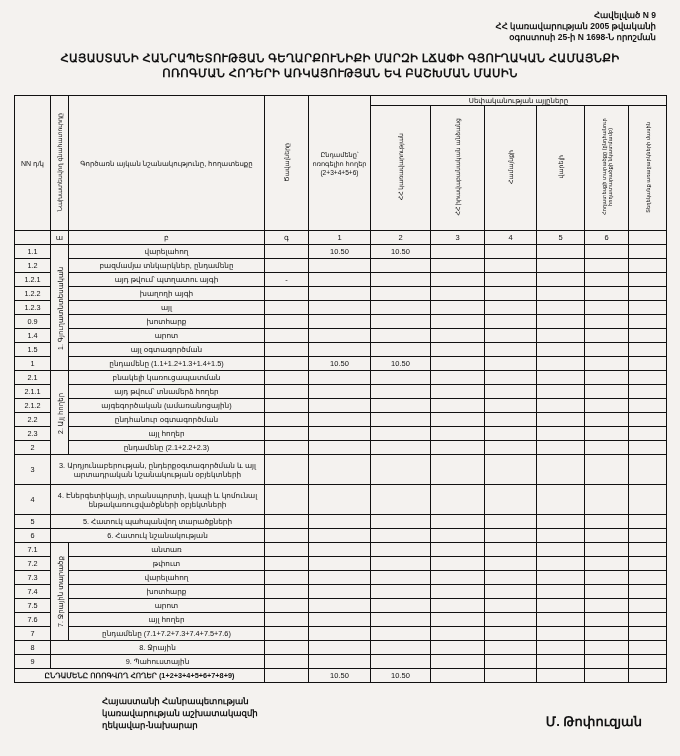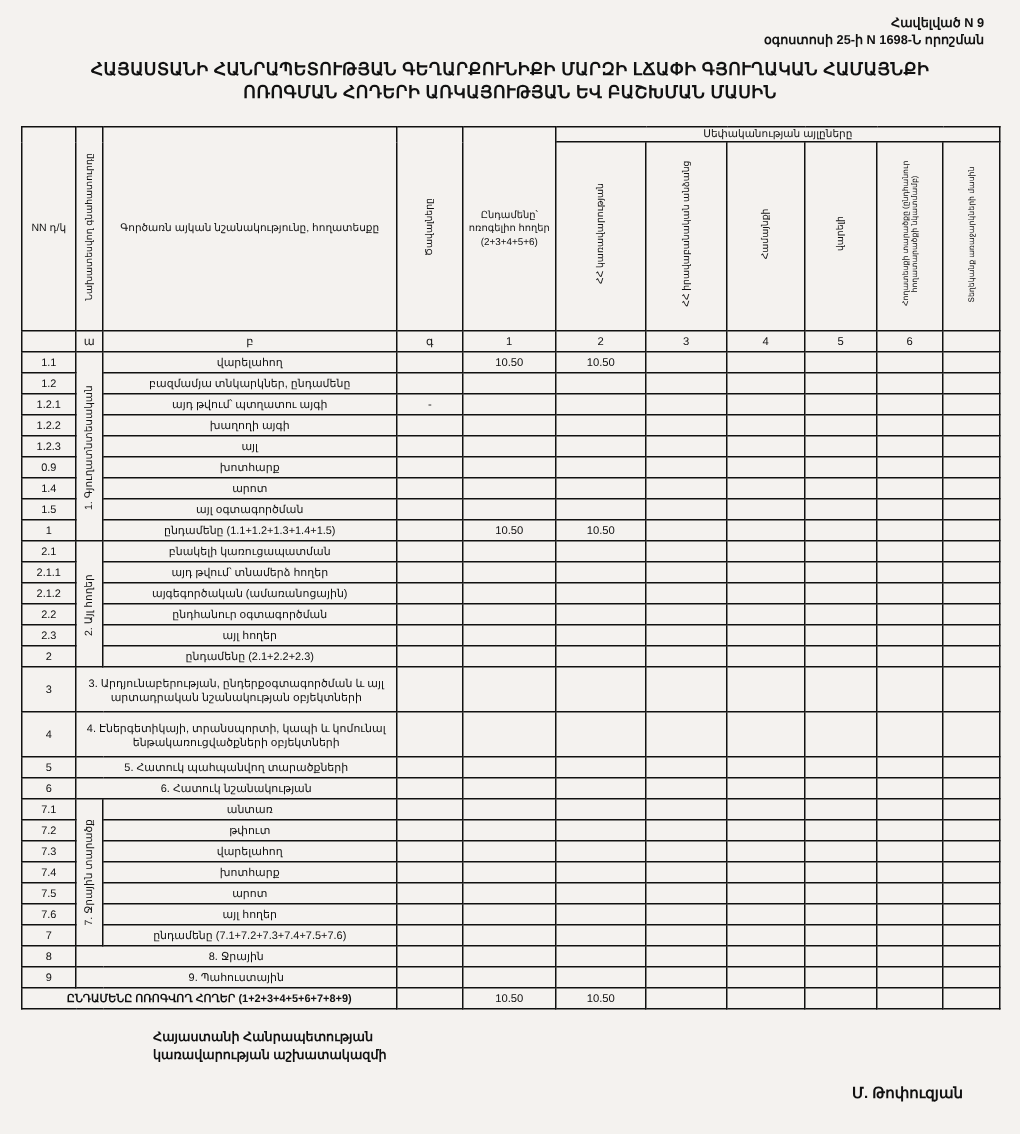--- a/index.html
+++ b/index.html
@@ -73,30 +73,31 @@
   }
   .bold{font-weight:bold;}
   .foot{
     margin-top:12px;
     font-size:8.5px;
     font-weight:bold;
     line-height:12px;
     padding-left:88px;
     position:relative;
   }
-  .signer{position:absolute;right:24px;bottom:0;font-weight:bold;font-size:10px;}
+  .signer{position:absolute;right:24px;bottom:16px;font-weight:bold;font-size:13px;}
   .footwrap{position:relative;height:50px;}
 </style>
 </head>
 <body>
 
 <div class="page">
 
   <div class="hdr">
     <div>Հավելված N 9</div>
+    <div>ՀՀ կառավարության 2005 թվականի</div>
     <div>օգոստոսի 25-ի N 1698-Ն որոշման</div>
   </div>
 
   <div class="title">
     <div>ՀԱՅԱՍՏԱՆԻ ՀԱՆՐԱՊԵՏՈՒԹՅԱՆ ԳԵՂԱՐՔՈՒՆԻՔԻ ՄԱՐԶԻ ԼՃԱՓԻ ԳՅՈՒՂԱԿԱՆ ՀԱՄԱՅՆՔԻ</div>
     <div>ՈՌՈԳՄԱՆ ՀՈԴԵՐԻ ԱՌԿԱՅՈՒԹՅԱՆ ԵՎ ԲԱՇԽՄԱՆ ՄԱՍԻՆ</div>
   </div>
 
   <table class="main">
     <colgroup>
@@ -505,17 +506,18 @@
       <td class="val"></td>
       <td class="val"></td>
     </tr>
   </tbody>
     </table>
 
   <div class="footwrap">
     <div class="foot">
       <div>Հայաստանի Հանրապետության</div>
       <div>կառավարության աշխատակազմի</div>
+      <div>ղեկավար-նախարար</div>
     </div>
     <div class="signer">Մ. Թոփուզյան</div>
   </div>
 
 </div>
 
 </body></html>

